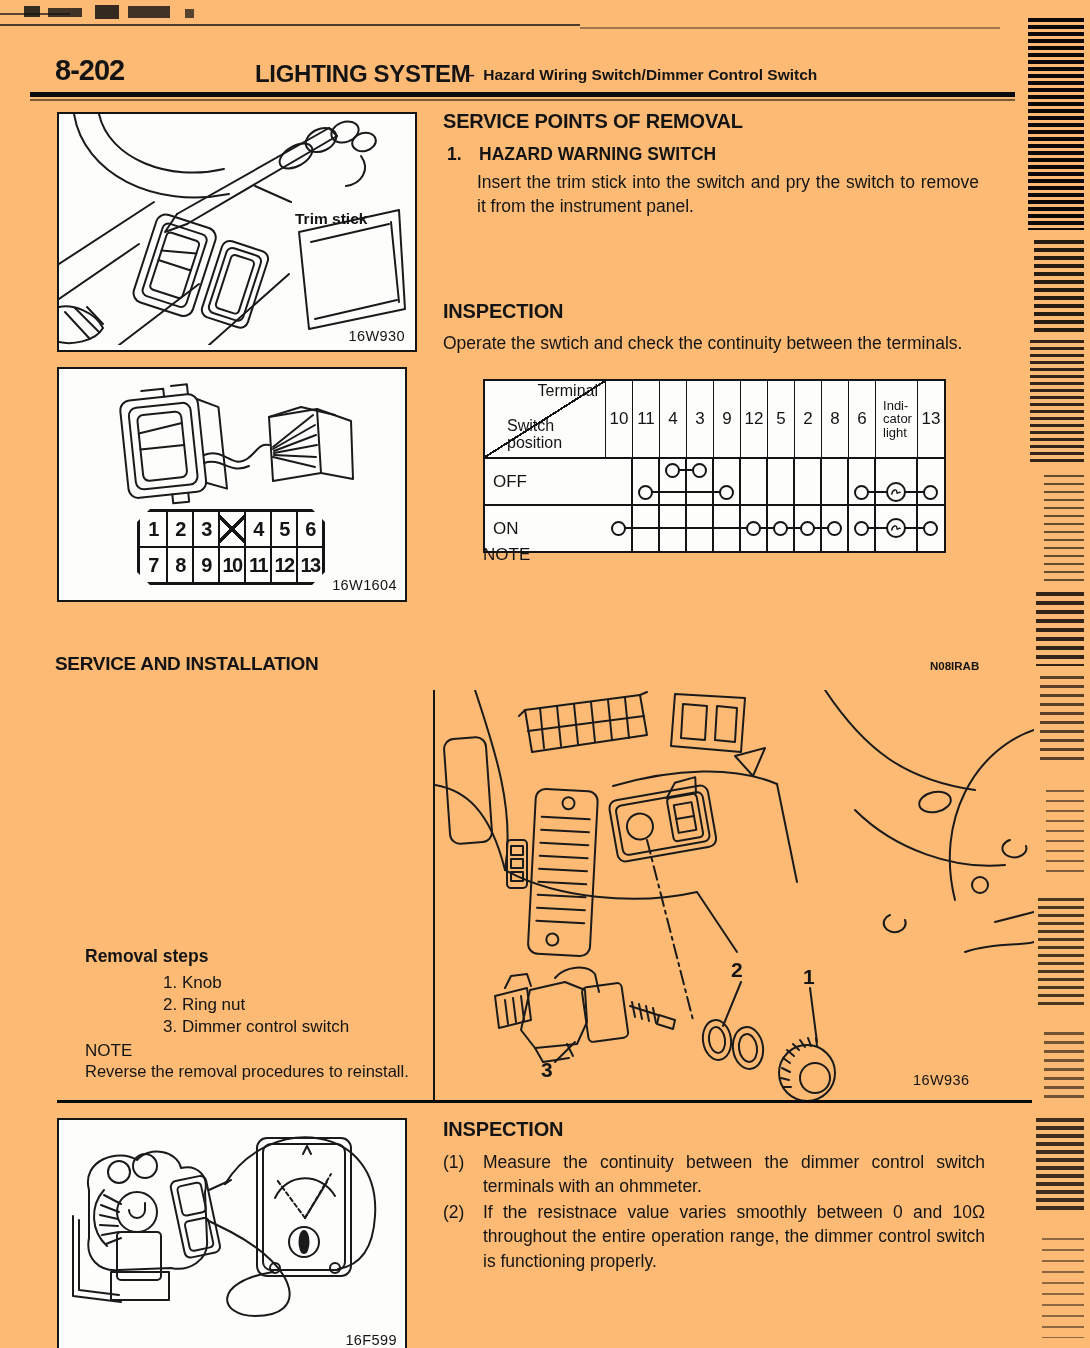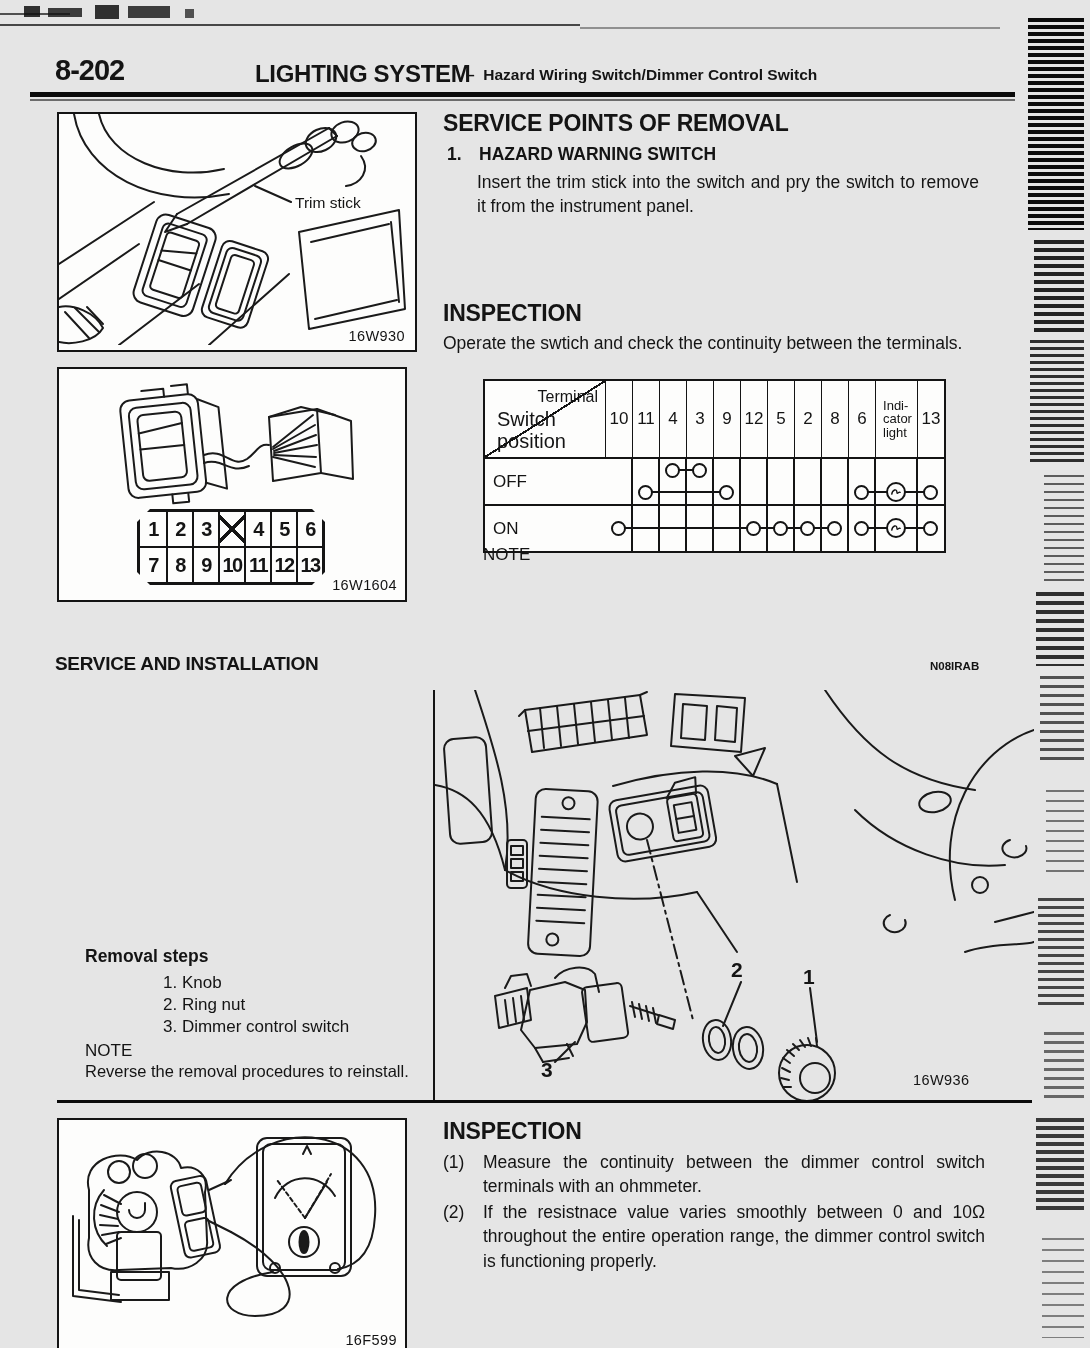--- a/index.html
+++ b/index.html
@@ -1,25 +1,25 @@
 <!DOCTYPE html>
 <html><head>
 <meta charset="utf-8">
 <style>
   html,body{margin:0;padding:0;}
   body{width:1090px;height:1348px;background:#ffffff;font-family:"Liberation Sans",sans-serif;color:#141414;position:relative;overflow:hidden;}
-  .page{position:absolute;inset:0;background:#e5e5e5;}
+  .page{position:absolute;inset:0;background:#fdba74;}
   .abs{position:absolute;}
   
   .pgnum{font-size:29px;font-weight:bold;letter-spacing:-1px;}
   .sect{font-size:24px;font-weight:bold;letter-spacing:-0.3px;}
   .subsect{font-size:15.5px;font-weight:bold;}
   .hrule{background:#0a0a0a;}
   
-  .h1{font-size:23px;font-weight:bold;letter-spacing:-0.2px;}
+  .h1{font-size:20px;font-weight:bold;letter-spacing:-0.2px;}
   .h2{font-size:17.5px;font-weight:bold;}
   .bigtitle{font-size:28px;font-weight:bold;letter-spacing:-0.5px;}
   .midtitle{font-size:19px;font-weight:bold;letter-spacing:-0.3px;}
   .codeTag{font-size:11.5px;font-weight:bold;}
   .jtext{font-size:17.5px;line-height:1.38;text-align:justify;margin:0;}
   .plain{font-size:17px;line-height:1.3;}
   .steps div{font-size:17px;line-height:1.3;}
   
   .figbox{position:absolute;border:2.5px solid #141414;background:#fdfdfc;}
   .figcode{position:absolute;font-size:14.5px;font-weight:normal;letter-spacing:0.4px;}
@@ -28,22 +28,22 @@
   
   .ctable{position:absolute;left:483px;top:379px;width:459px;border:2.5px solid #141414;background:#fdfdfc;box-sizing:content-box;}
   .ct-row{display:flex;}
   .ct-head{height:76px;border-bottom:2px solid #141414;}
   .ct-body{height:45px;}
   .ct-body + .ct-body{border-top:2px solid #141414;}
   .ct-col{box-sizing:border-box;border-left:1.5px solid #141414;display:flex;align-items:center;justify-content:center;font-size:17px;}
   .ct-wide{font-size:13px;line-height:1.05;white-space:pre-line;text-align:left;padding-left:2px;}
   .ct-corner{position:relative;box-sizing:border-box;background:
      linear-gradient(to bottom right,transparent 49.2%,#141414 49.2%,#141414 50.8%,transparent 50.8%);}
-  .ct-corner-top{position:absolute;right:7px;top:7px;font-size:16px;}
-  .ct-corner-bot{position:absolute;left:12px;bottom:5px;font-size:20px;white-space:pre-line;line-height:1.1;}
+  .ct-corner-top{position:absolute;right:7px;top:1px;font-size:16px;}
+  .ct-corner-bot{position:absolute;left:22px;bottom:5px;font-size:16px;white-space:pre-line;line-height:1.1;}
   .ct-rowlabel{box-sizing:border-box;display:flex;align-items:center;padding-left:8px;font-size:17px;}
   .ct-area{position:relative;}
   .ct-vline{position:absolute;top:0;bottom:0;width:1.5px;background:#141414;}
   .ct-line{position:absolute;height:2px;background:#141414;}
   .ct-circle{position:absolute;width:15px;height:15px;border:2px solid #141414;border-radius:50%;background:#fdfdfc;box-sizing:border-box;}
   .ct-lamp{position:absolute;width:20px;height:20px;border:2px solid #141414;border-radius:50%;background:#fdfdfc;box-sizing:border-box;display:flex;align-items:center;justify-content:center;}
   
   .notewrap p{margin:0;}
   .contsym{display:inline-block;vertical-align:-2px;margin-right:7px;}
   
@@ -133,21 +133,21 @@
         <path d="M128,110 L278,22"></path>
         <path d="M270,14 L278,22"></path>
         <path d="M118,100 L106,118 L128,110"></path>
       <ellipse cx="262" cy="26" rx="16" ry="11" transform="rotate(-25 262 26)"></ellipse>
       <ellipse cx="286" cy="18" rx="14" ry="10" transform="rotate(-20 286 18)"></ellipse>
       <ellipse cx="305" cy="28" rx="12" ry="9" transform="rotate(-15 305 28)"></ellipse>
       <ellipse cx="237" cy="42" rx="18" ry="10" transform="rotate(-30 237 42)"></ellipse>
       <path d="M302,42 C312,56 302,70 287,72"></path>
       <path d="M196,72 L232,88"></path>
     </svg>
-    <div class="figlabel" style="left:236px;top:80px;">Trim stick</div>
+    <div class="figlabel" style="left:236px;top:96px;font-weight:bold;">Trim stick</div>
     <div class="figcode" style="right:10px;bottom:6px;">16W930</div>
   </div>
 
   <div class="figbox" style="left:57px;top:367px;width:346px;height:231px;">
     <svg class="sketch" width="341" height="140" viewBox="0 0 341 140" fill="none" stroke-width="2" stroke-linecap="round" stroke-linejoin="round">
       <g transform="rotate(-6 105 75)">
         <rect x="65" y="28" width="78" height="98" rx="10"></rect>
         <rect x="73" y="36" width="62" height="82" rx="8"></rect>
         <rect x="81" y="44" width="44" height="66" rx="6"></rect>
         <path d="M81,78 h44"></path>

